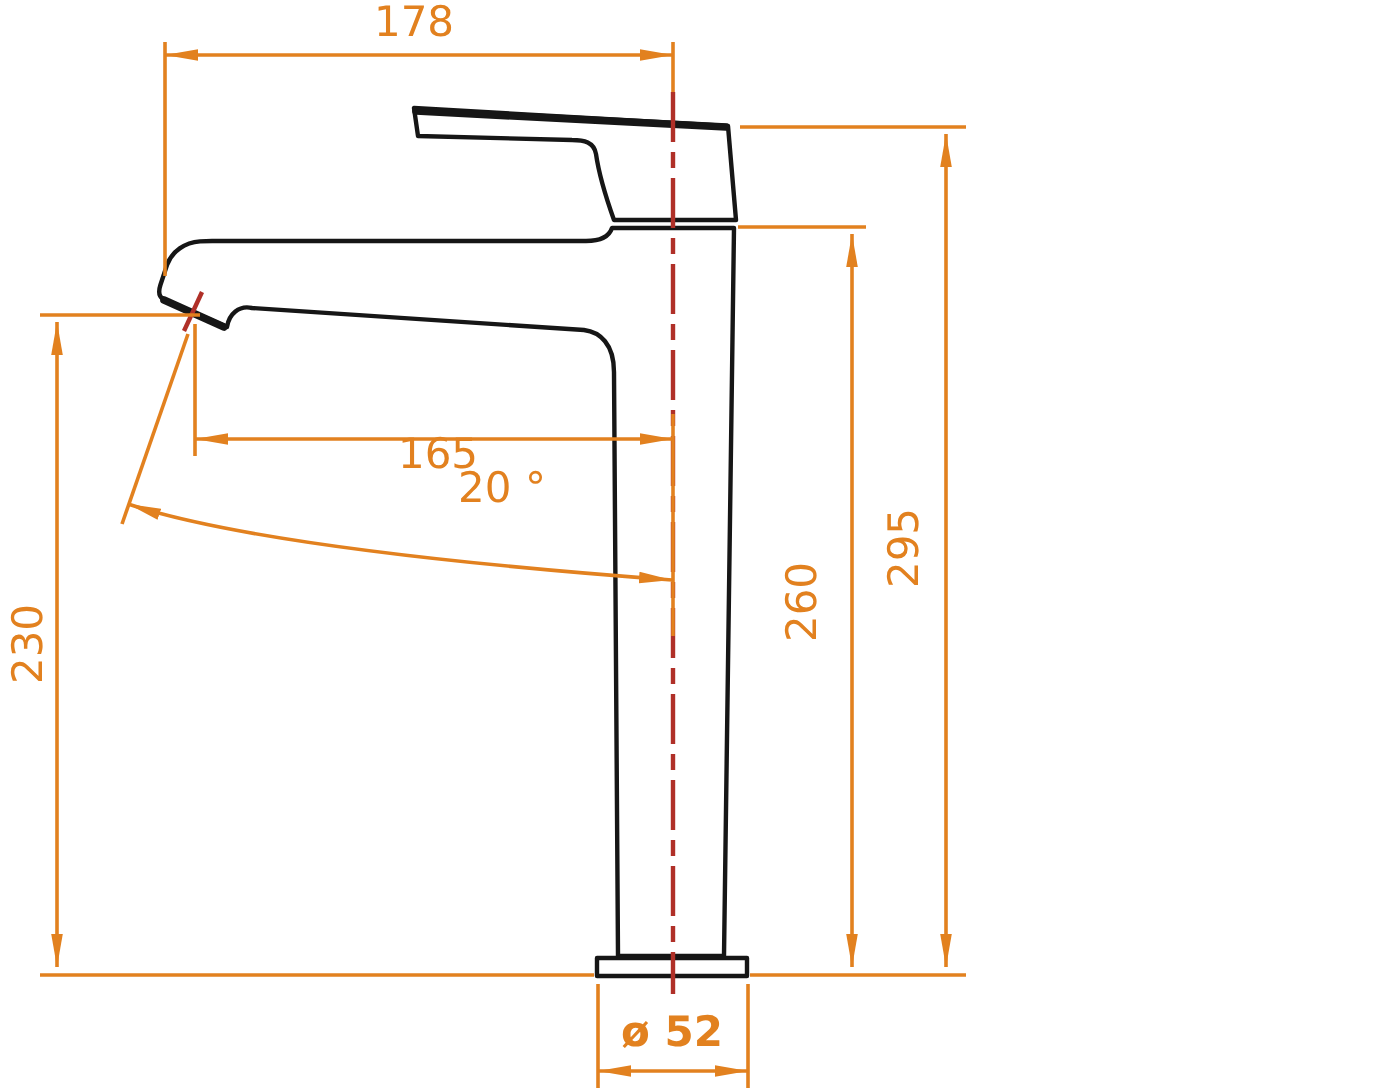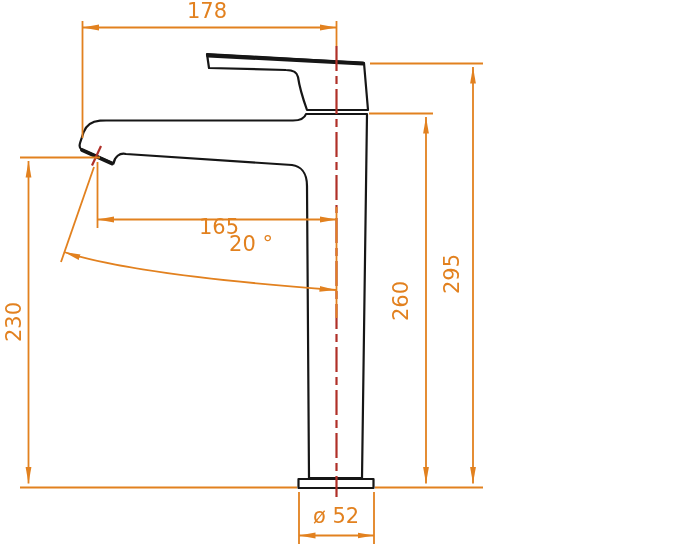--- a/index.html
+++ b/index.html
@@ -91,15 +91,15 @@
       <line x1="299" y1="535.5" x2="374" y2="535.5" marker-start="url(#ah)" marker-end="url(#ah)"></line>
     </g>
   </svg>
 
   <div class="dim-label" style="left:177px;top:0px;">178</div>
   <div class="dim-label" style="left:189px;top:192px;margin-top:24px;">165</div>
   <div class="dim-label" style="left:176px;top:233px;margin-left:45px;">20 °</div>
   <div class="dim-label rot" style="left:-16px;top:311px;">230</div>
   <div class="dim-label rot" style="left:371px;top:290px;">260</div>
   <div class="dim-label rot" style="left:422px;top:263px;">295</div>
-  <div class="dim-label" style="left:306px;top:505px;">ø 52</div>
+  <div class="dim-label" style="left:306px;top:505px;font-weight:bold;">ø 52</div>
 
 </div>
 
 </body></html>

